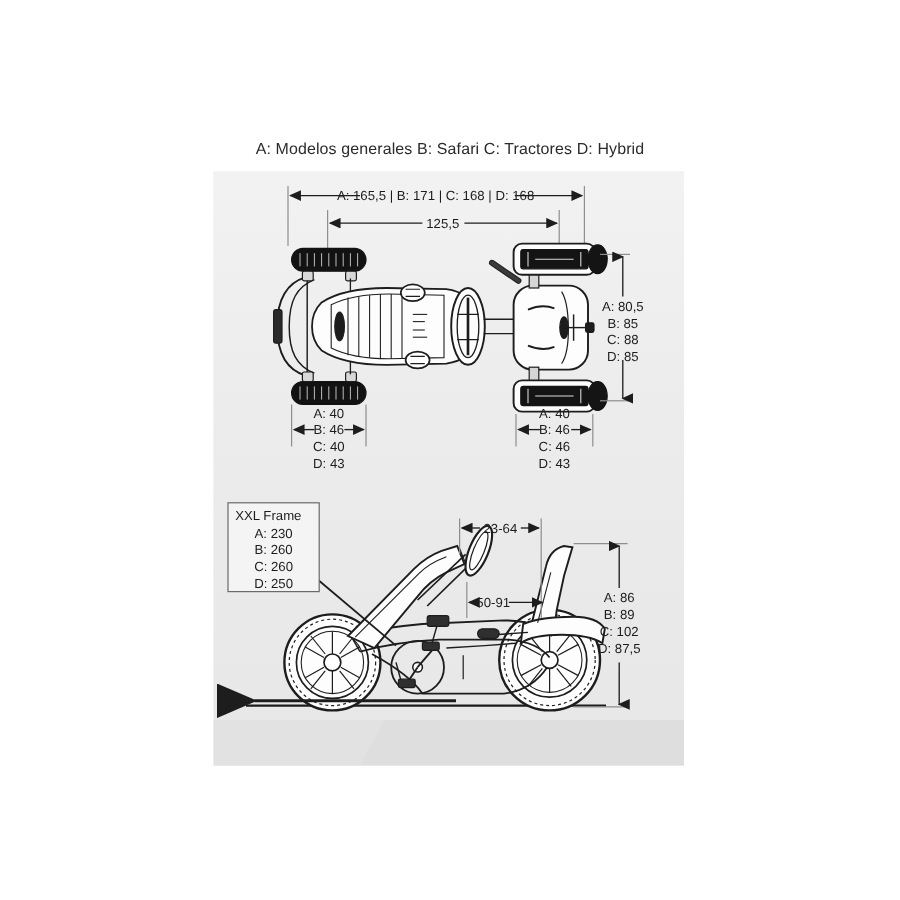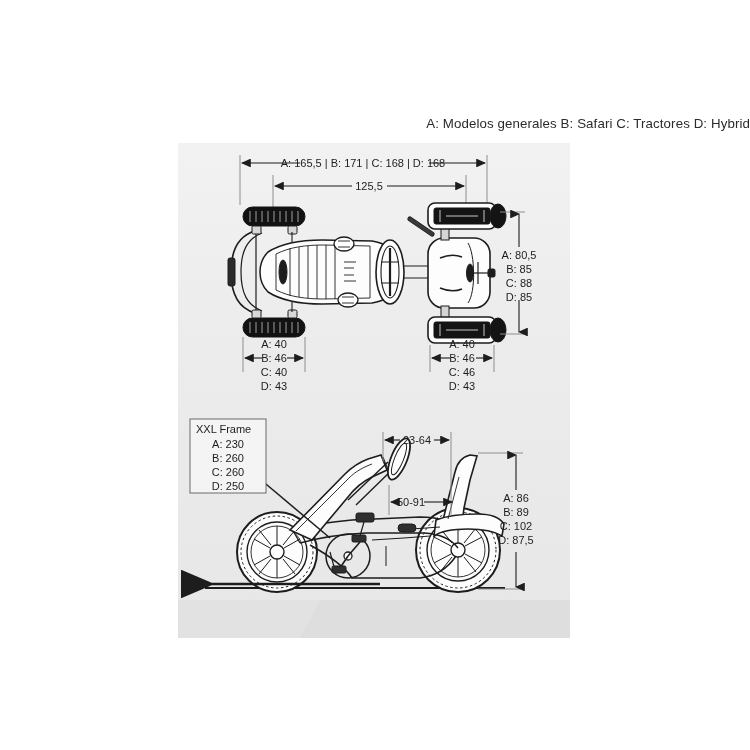--- a/index.html
+++ b/index.html
@@ -1,21 +1,21 @@
 <!DOCTYPE html>
 <html><head>
 <meta charset="utf-8">
 <style>
   html,body{margin:0;padding:0;background:#ffffff;}
   body{width:750px;height:750px;font-family:"Liberation Sans",sans-serif;overflow:hidden;}
   #stage{position:relative;width:750px;height:750px;background:#ffffff;}
   #panel{position:absolute;left:178px;top:143px;width:392px;height:495px;background:#ebebeb;}
   #panel::after{content:"";position:absolute;left:0;top:0;width:392px;height:495px;
     background:linear-gradient(180deg,#f2f2f2 0%,#ececec 40%,#e7e7e7 100%);}
-  #title{position:absolute;left:0;top:116px;width:750px;text-align:right;
+  #title{position:absolute;left:0;top:116px;width:750px;text-align:center;
     font-size:13.3px;color:#2b2b2b;letter-spacing:.1px;}
   #footnote{position:absolute;left:414px;top:612px;font-size:11px;color:#2f2f2f;}
   svg{position:absolute;left:0;top:0;}
   .dimtxt{font-family:"Liberation Sans",sans-serif;font-size:11px;fill:#1d1d1d;}
   .xxlbox{fill:#f4f4f4;stroke:#6a6a6a;stroke-width:1;}
 </style>
 </head>
 <body>
 
 <div id="stage">

